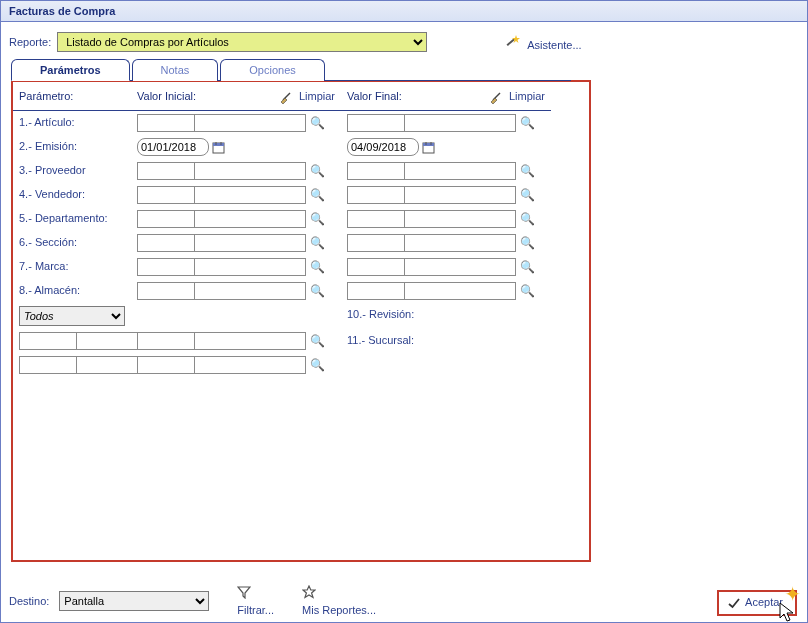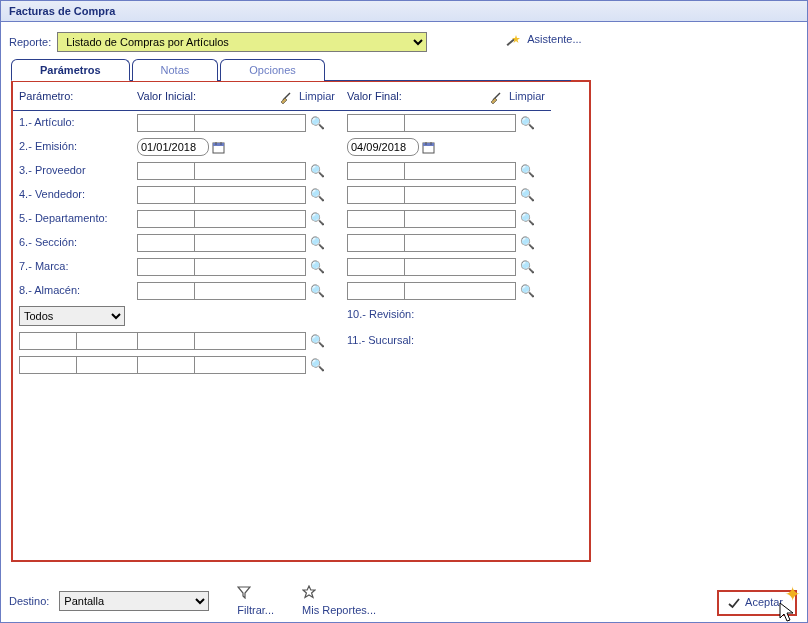--- a/index.html
+++ b/index.html
@@ -36,21 +36,21 @@
     height: 20px;
     background: #e6f08c;
     border: 1px solid #7a7a7a;
     font-family: inherit;
     font-size: 11px;
     padding: 1px 4px;
   }
   .assist-link {
     margin-left: 70px;
     display: inline-flex;
-    align-items: flex-start;
+    align-items: flex-end;
     gap: 6px;
     color: #2b3f8c;
     cursor: pointer;
   }
   .tabs {
     display: flex;
     border-bottom: 1px solid #2b3f8c;
     margin: 0 10px -1px 10px;
     width: 560px;
     position: relative;
@@ -139,20 +139,21 @@
     margin-left: 3px;
     cursor: pointer;
     display: inline-flex;
   }
   .sel {
     width: 110px;
     height: 20px;
     border: 1px solid #7a7a7a;
     font-family: inherit;
     font-size: 11px;
+    font-style: italic;
   }
   .footer {
     position: absolute;
     bottom: 6px;
     left: 8px;
     right: 8px;
     display: flex;
     align-items: center;
     gap: 10px;
   }

